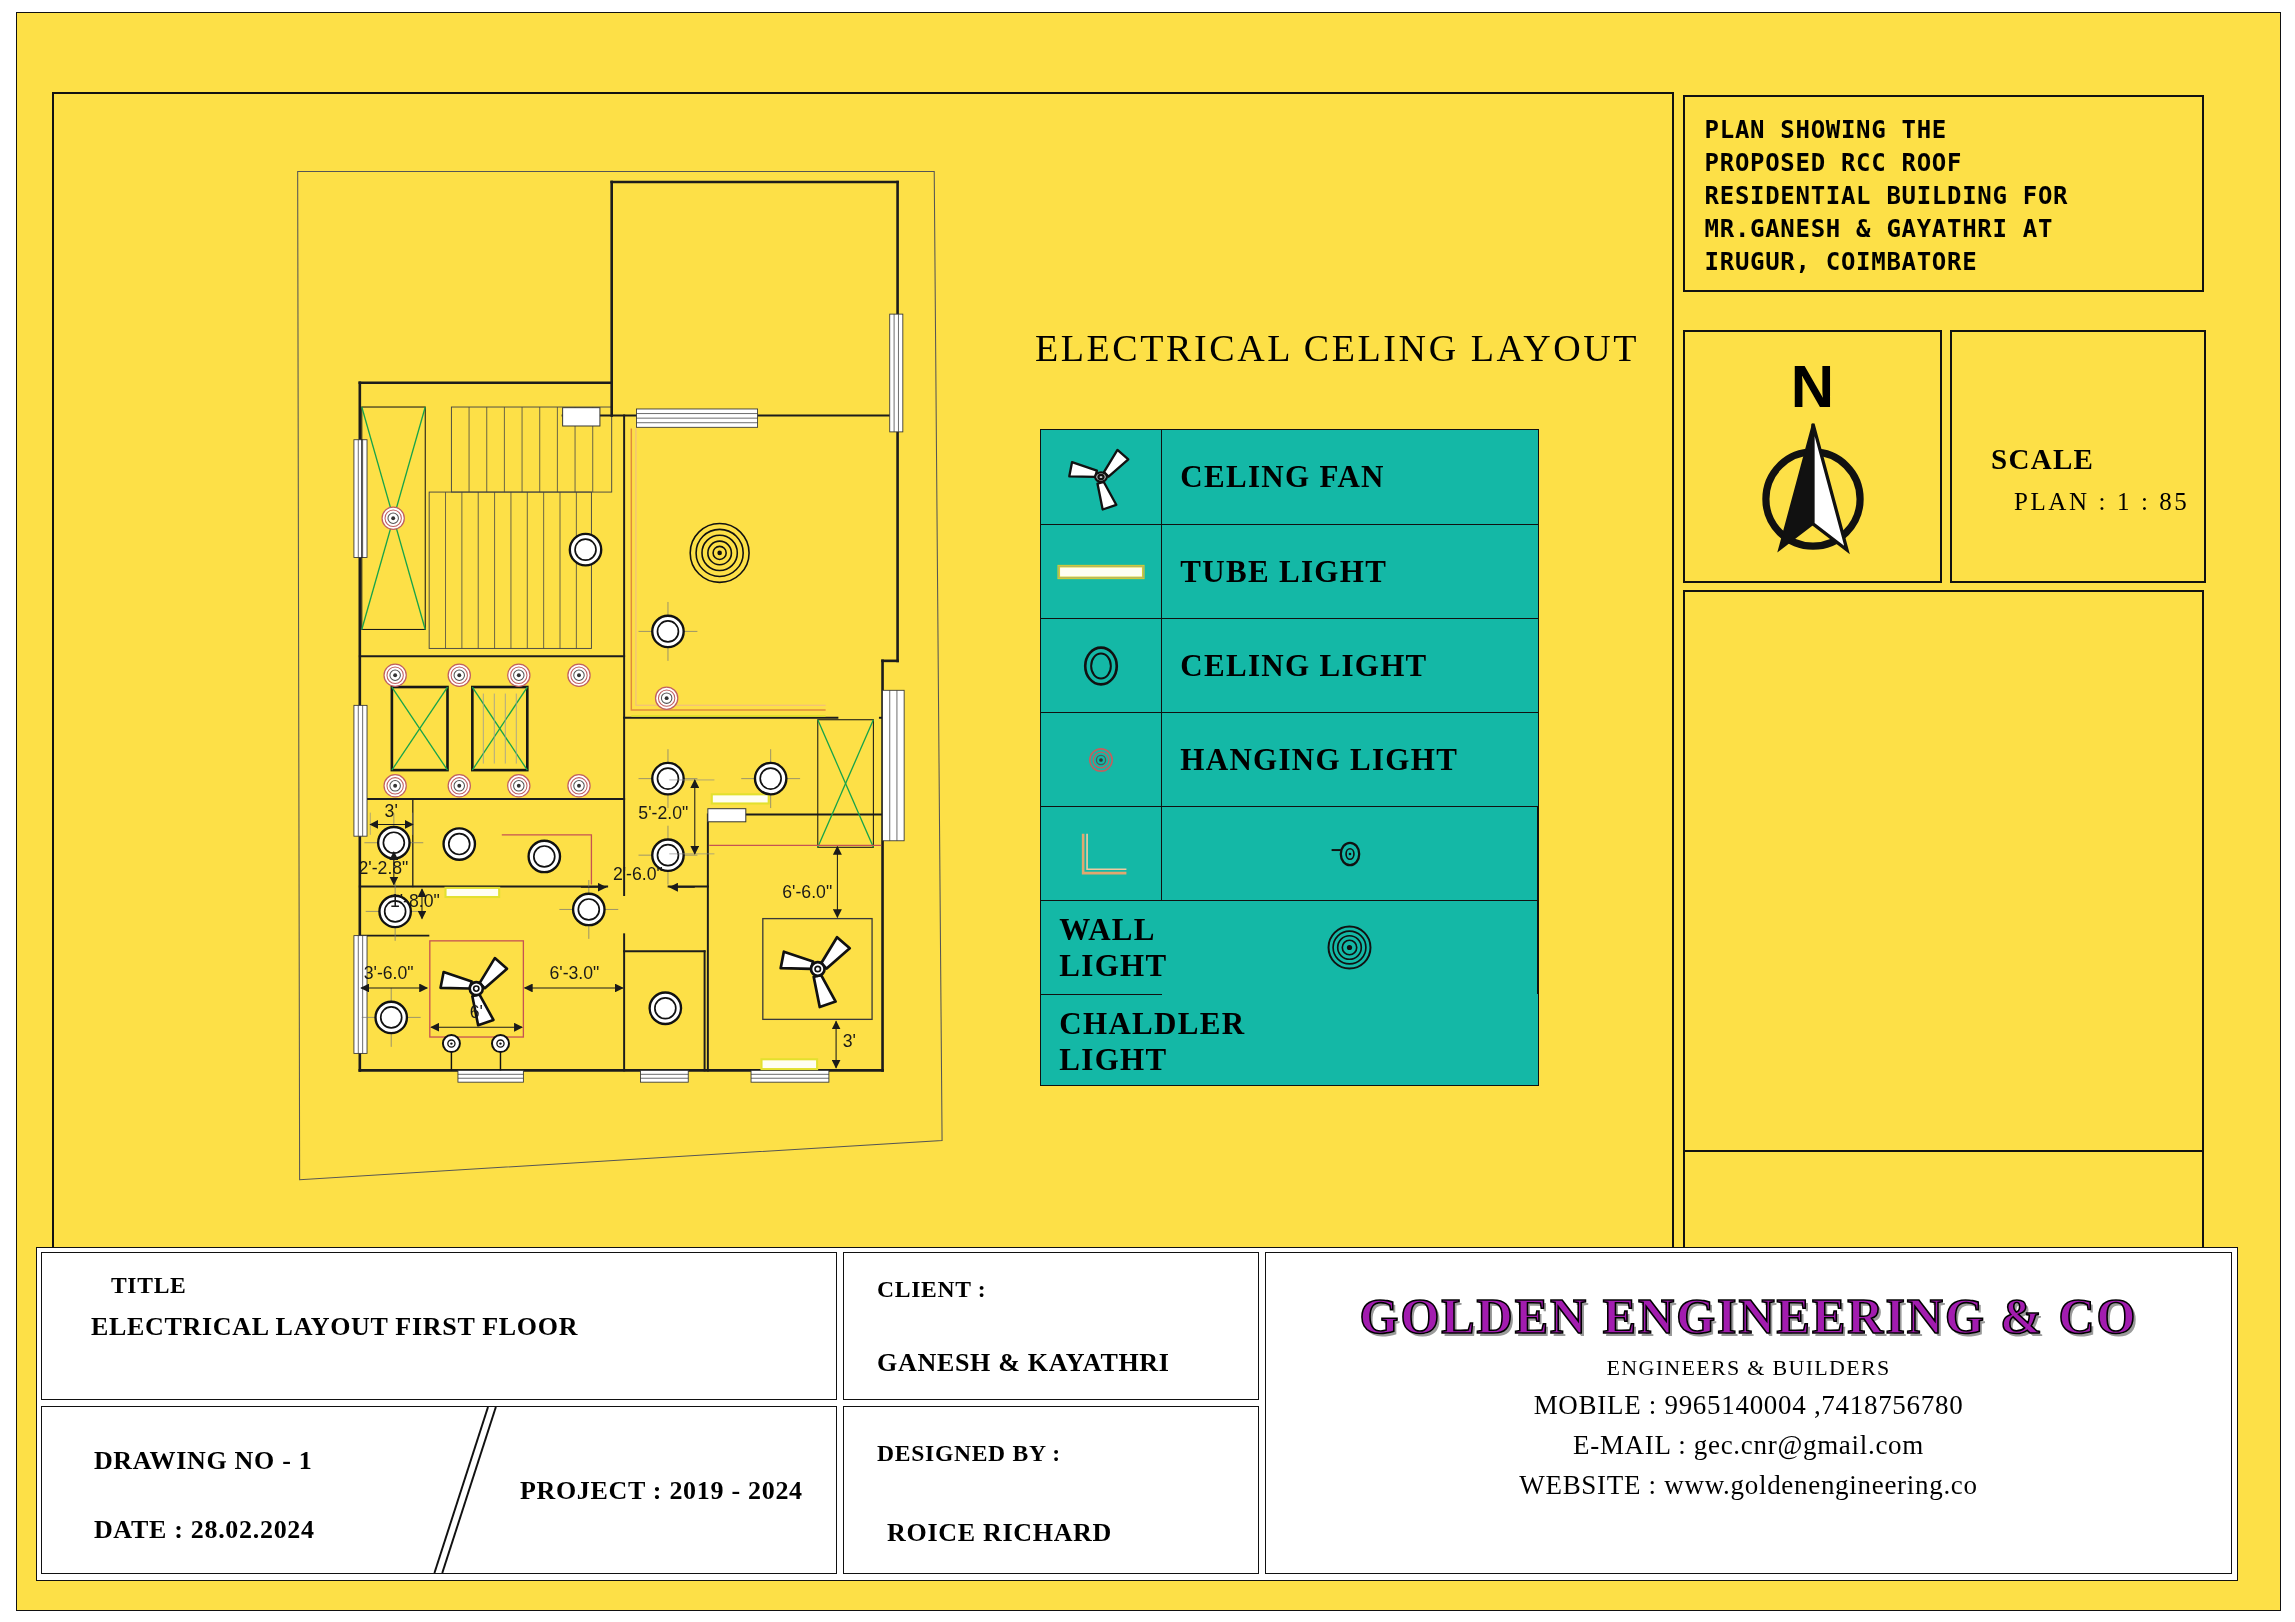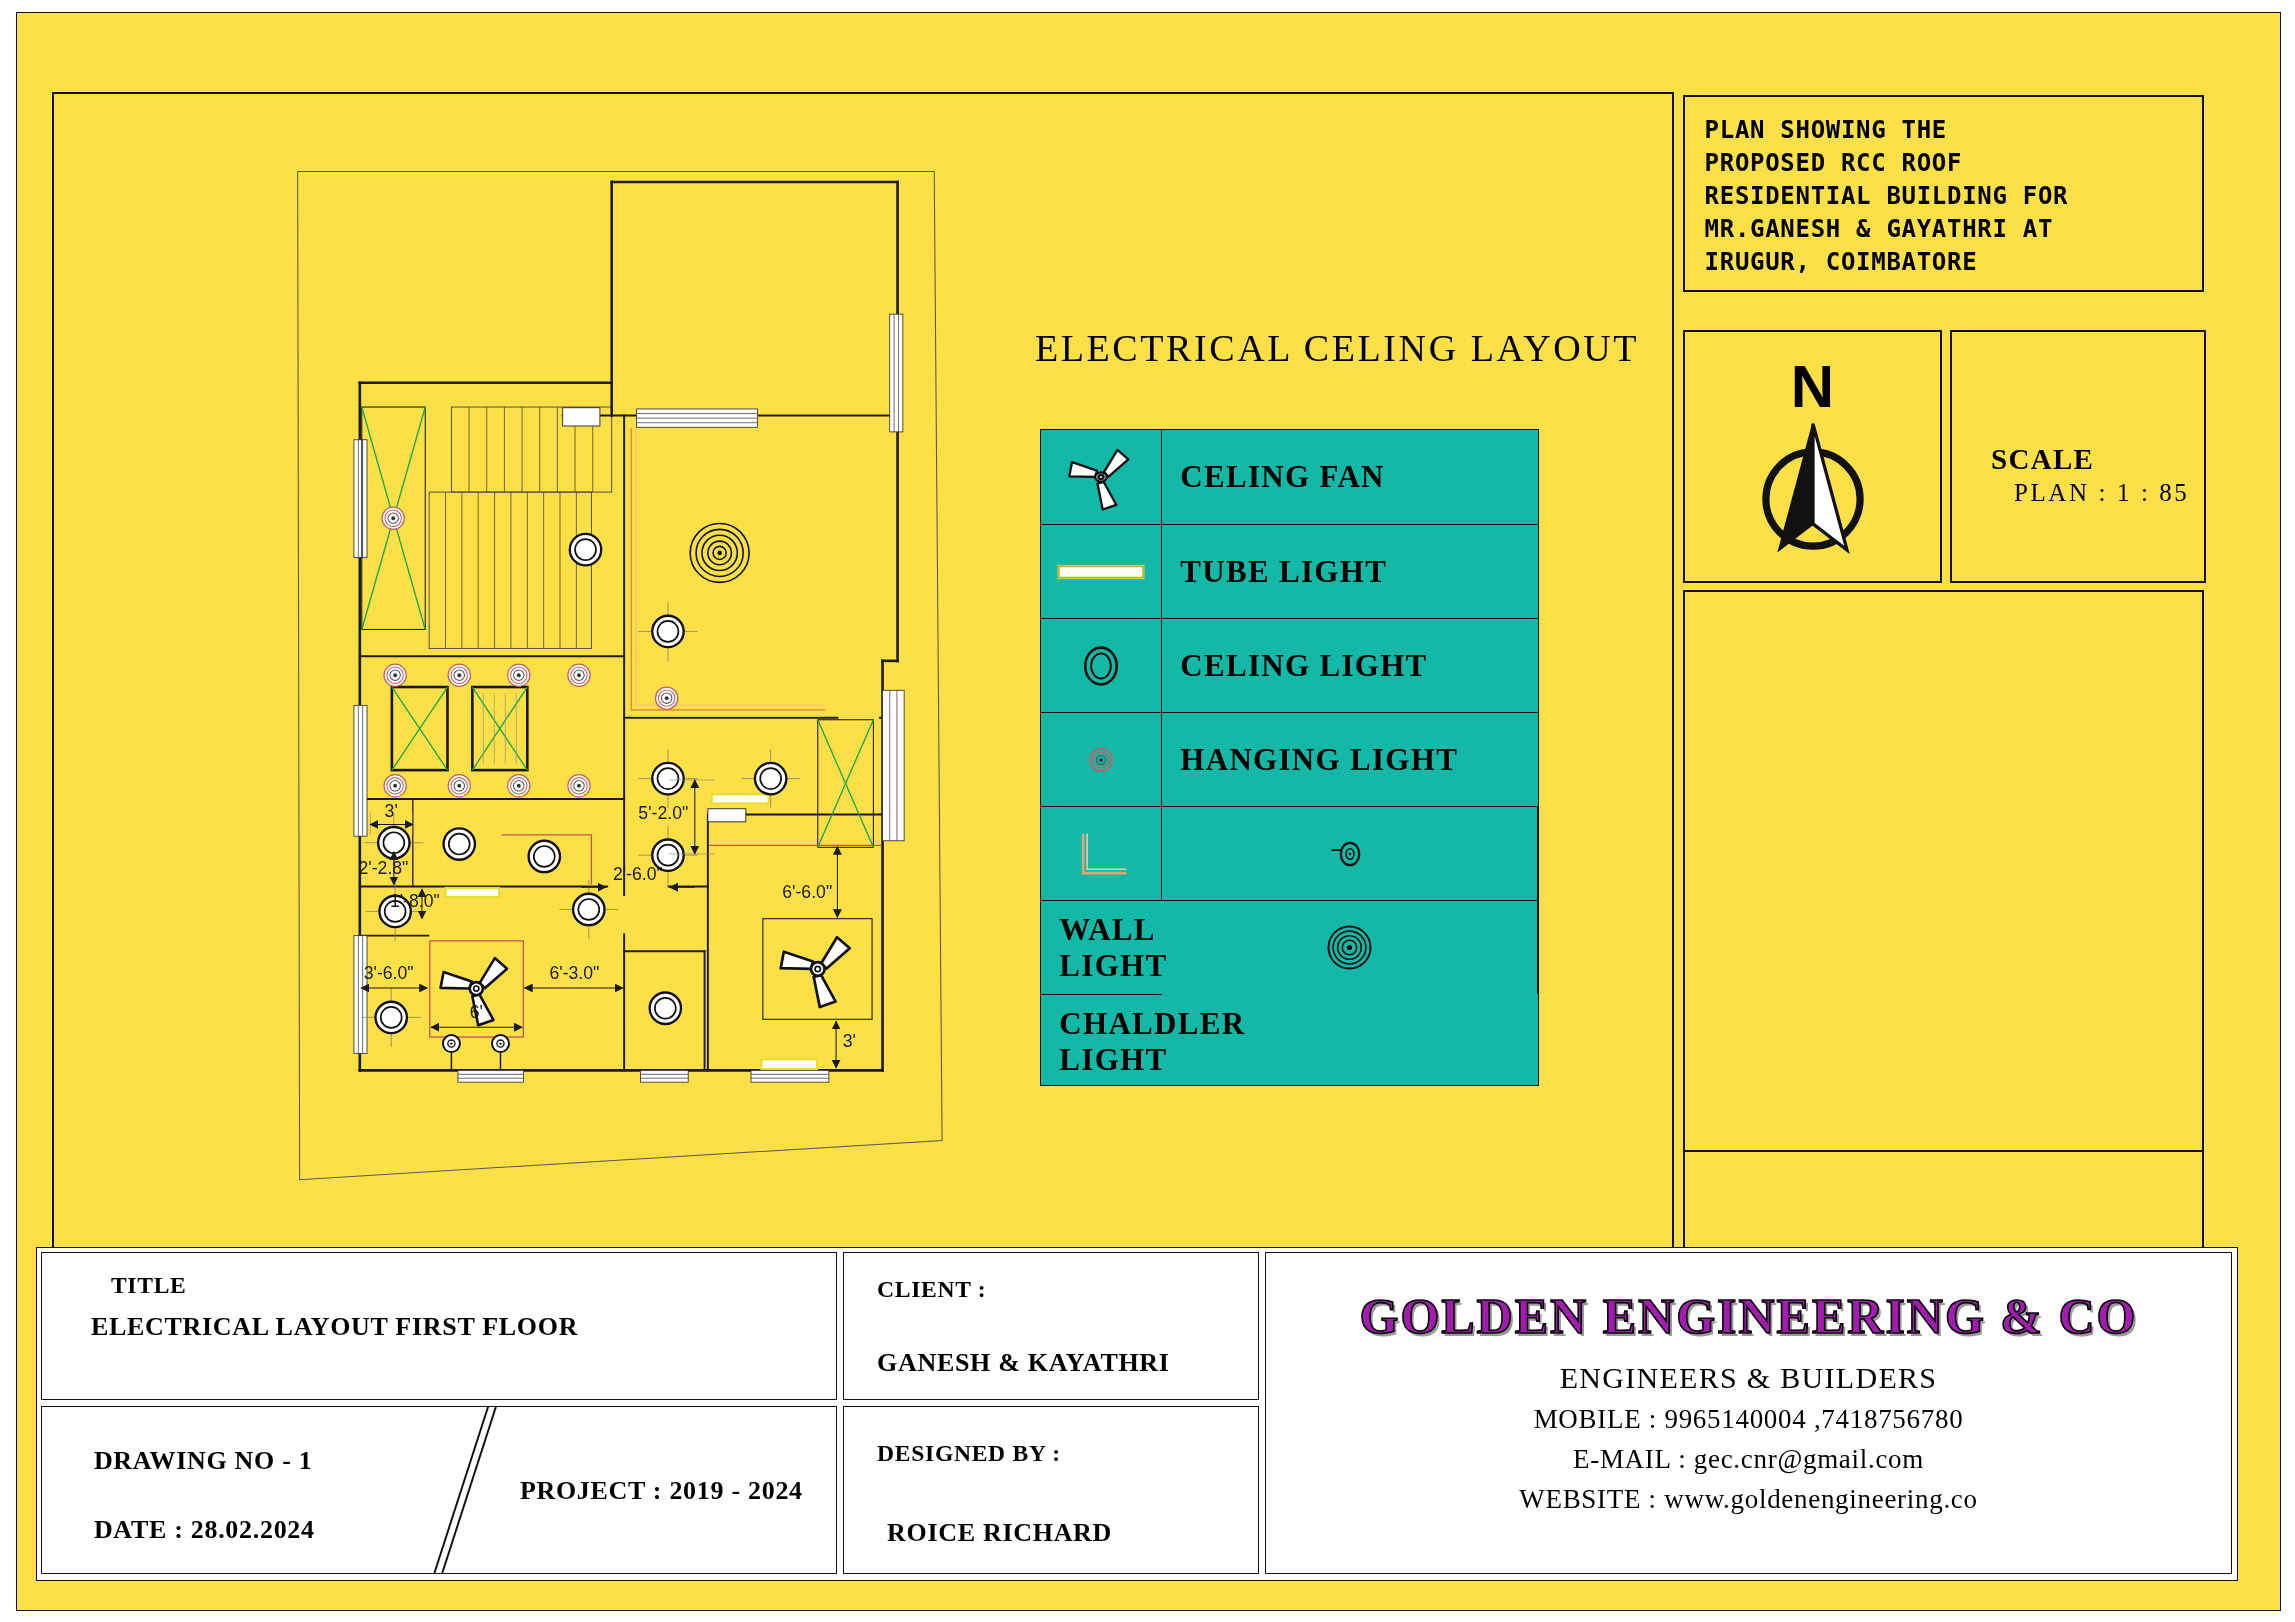--- a/index.html
+++ b/index.html
@@ -12,21 +12,21 @@
   #plan-frame{left:52px;top:92px;width:1618px;height:1155px;border-width:2.3px;}
   
   #info-box{left:1683px;top:95px;width:517px;height:193px;border-width:2.3px;}
   #info-box .txt{margin:17px 0 0 19.6px;font-family:"DejaVu Sans Mono",monospace;
      font-weight:700;font-size:24px;line-height:1.38;white-space:pre-line;letter-spacing:0.7px;color:#000;}
   #north-box{left:1683px;top:330px;width:255px;height:249px;border-width:2px;}
   #scale-box{left:1950px;top:330px;width:252px;height:249px;border-width:2px;}
   #rc-big{left:1683px;top:590px;width:517px;height:558px;border-width:2px;}
   #rc-small{left:1683px;top:1150px;width:517px;height:96px;border-width:2px;}
   .scale-title{margin:111px 0 0 39px;font-size:29px;font-weight:700;letter-spacing:1.3px;color:#000;}
-  .scale-value{margin:3px 0 0 62px;font-size:25px;letter-spacing:2.6px;color:#000;}
+  .scale-value{margin:12px 0 0 62px;font-size:25px;letter-spacing:2.6px;color:#000;}
   .north-n{position:absolute;left:0;right:0;top:19.6px;text-align:center;
      font-family:"Liberation Sans",sans-serif;font-weight:700;font-size:60px;color:#000;}
   
   #drawing-title{left:1013px;top:326px;width:648px;text-align:center;font-size:38px;
      font-weight:400;letter-spacing:2.6px;color:#000;}
   #legend{left:1040px;top:429px;width:497px;height:655px;border:1.6px solid #111;
      display:grid;grid-template-columns:121px 1fr;grid-auto-rows:94px;background:#14b8a6;}
   #legend .ic{border-right:1.6px solid #111;display:flex;align-items:center;justify-content:center;}
   #legend .lb{display:flex;align-items:center;padding-left:18.3px;font-size:31px;font-weight:800;
      letter-spacing:1.3px;color:#000;}
@@ -36,21 +36,21 @@
   .cell{position:absolute;border:1.6px solid #111;background:#fff;color:#000;}
   #cell-title{left:3.9px;top:3.9px;width:794px;height:146px;}
   #cell-draw{left:3.9px;top:158px;width:794px;height:166px;}
   #cell-client{left:806px;top:3.9px;width:414px;height:146px;}
   #cell-design{left:806px;top:158px;width:414px;height:166px;}
   #cell-comp{left:1228px;top:3.9px;width:965px;height:320px;text-align:center;}
   .t36{font-size:23.6px;font-weight:700;letter-spacing:0.7px;}
   .t40{font-size:26px;font-weight:700;letter-spacing:0.7px;}
   #company-name{margin-top:34px;font-size:50px;font-weight:700;letter-spacing:2px;color:#a21caf;
      -webkit-text-stroke:1.6px #000;text-shadow:2.6px 2.6px 0 #9a9a9a;}
-  #company-sub{margin-top:16px;font-size:30px;letter-spacing:1.3px;}
+  #company-sub{margin-top:10px;font-size:22px;letter-spacing:1.3px;}
   .comp-line{margin-top:9.2px;font-size:27px;letter-spacing:0.7px;}
   svg{display:block;}
   .diag{position:absolute;left:0;top:0;pointer-events:none;}
 </style>
 </head>
 <body>
 
 <div class="sheet">
 
   <div class="frame" id="outer-border"></div>

